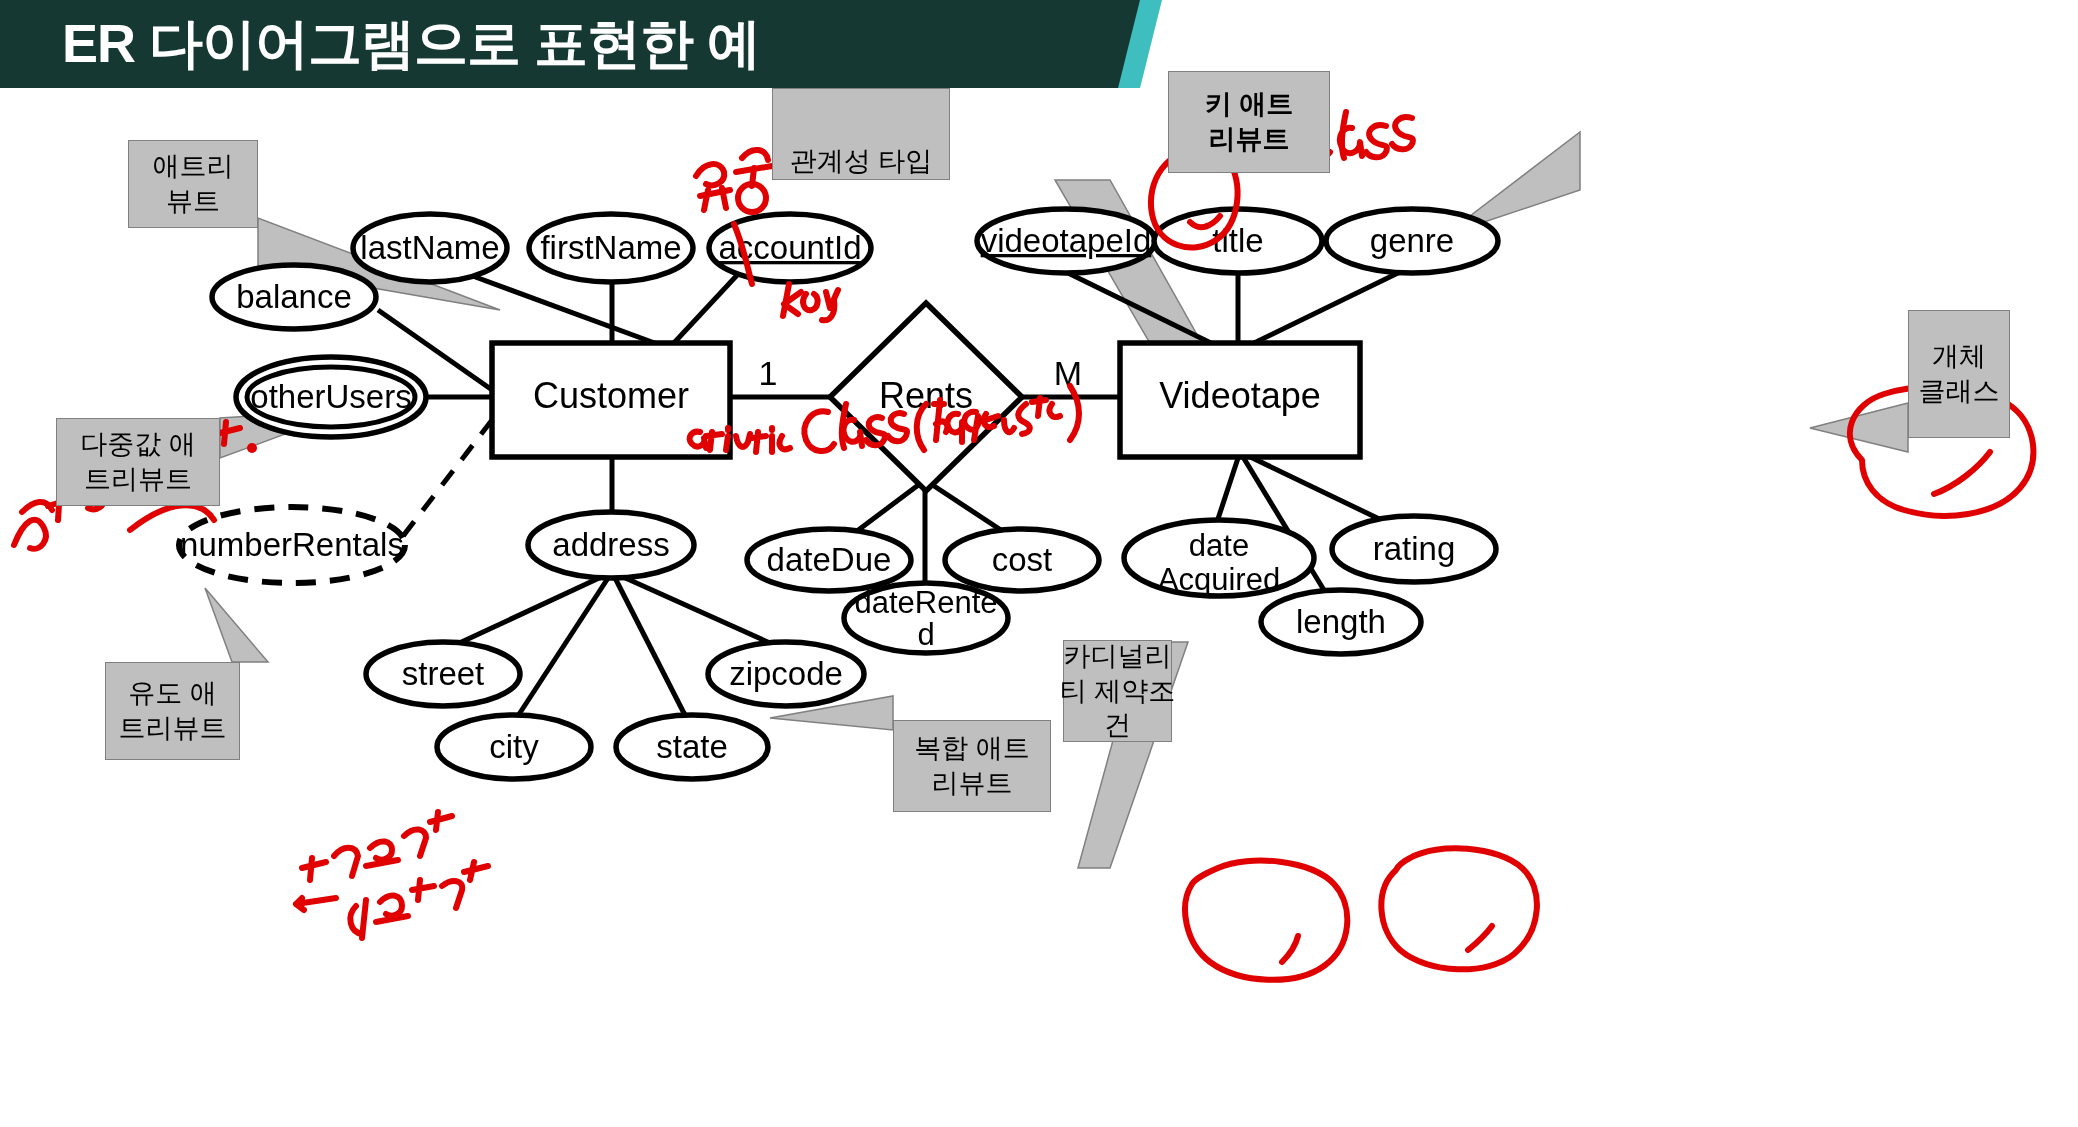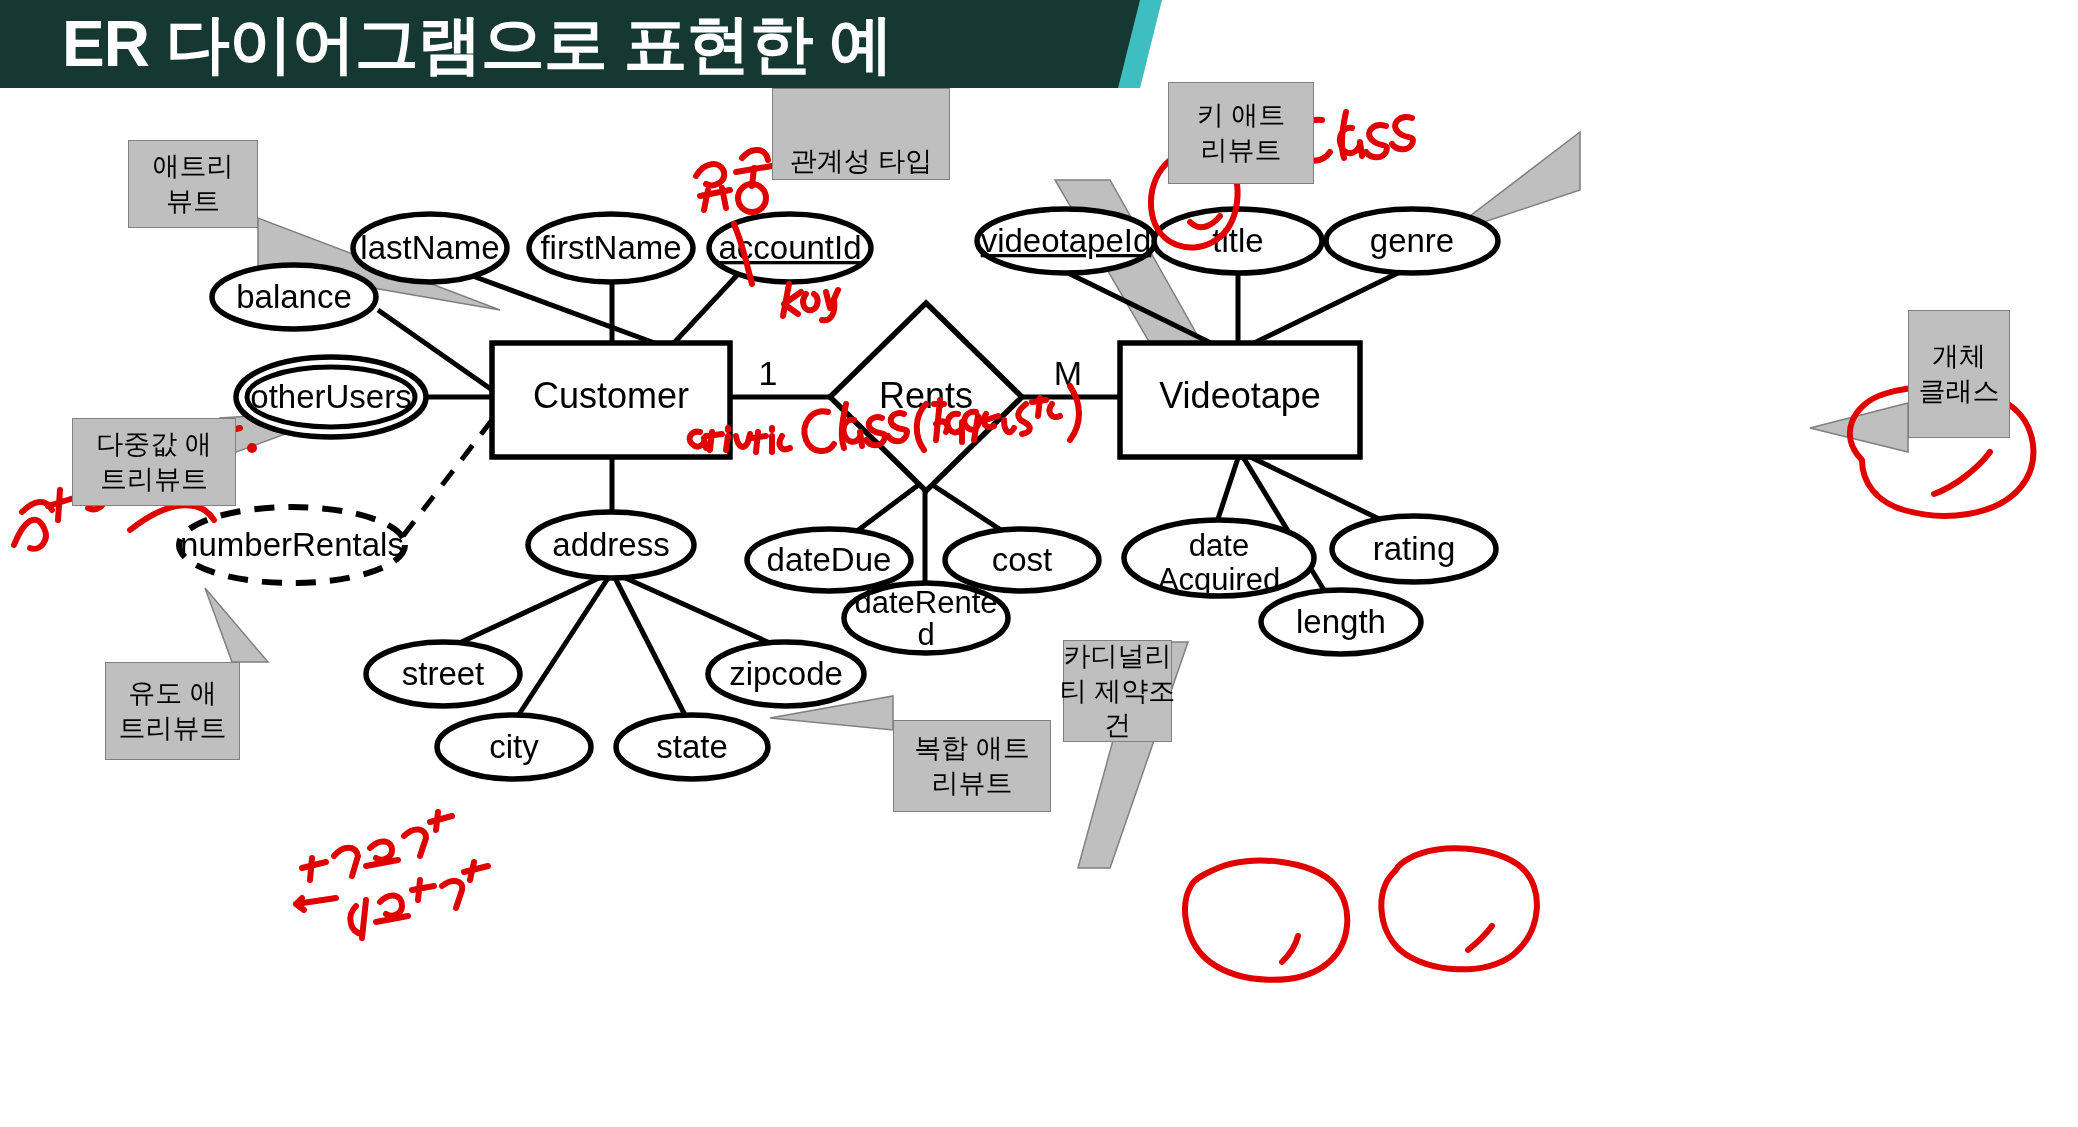--- a/index.html
+++ b/index.html
@@ -7,21 +7,21 @@
        font-family:"Liberation Sans","DejaVu Sans",sans-serif;}
 
   
   #banner{position:absolute;left:0;top:0;width:1185px;height:88px;background:#153833;}
   #banner-stripe{position:absolute;left:1140px;top:0;width:120px;height:88px;
                  background:#3fbec0;transform:skewX(-14deg);transform-origin:top left;}
   #banner-mask{position:absolute;left:1162px;top:0;width:200px;height:88px;
                background:#ffffff;transform:skewX(-14deg);transform-origin:top left;}
   #banner-rule{position:absolute;left:0;top:88px;width:2078px;height:5px;background:#ffffff;}
   #banner-title{position:absolute;left:62px;top:6px;width:1060px;height:76px;
-                display:flex;align-items:center;color:#ffffff;font-size:64px;
+                display:flex;align-items:center;color:#ffffff;font-size:54px;
                 font-weight:bold;letter-spacing:-1px;white-space:nowrap;}
 
   
   #diagram{position:absolute;left:0;top:0;width:2078px;height:1127px;}
 
   
   .callout{position:absolute;background:#bfbfbf;border:1px solid #808080;
            display:flex;flex-direction:column;align-items:center;justify-content:center;
            color:#000;font-size:27px;line-height:1.28;text-align:center;
            box-sizing:border-box;z-index:5;}
@@ -273,31 +273,31 @@
 
 <div class="callout" style="left:128px;top:140px;width:130px;height:88px;text-align:right;">
   <span>애트리</span>
   <span>뷰트</span>
 </div>
 
 <div class="callout" style="left:772px;top:88px;width:178px;height:92px;justify-content:flex-end;">
   <span>관계성 타입</span>
 </div>
 
-<div class="callout" style="left:1168px;top:82px;width:146px;height:102px;">
+<div class="callout" style="left:1168px;top:71px;width:162px;height:102px;font-weight:bold;">
   <span>키 애트</span>
   <span>리뷰트</span>
 </div>
 
 <div class="callout" style="left:1908px;top:310px;width:102px;height:128px;">
   <span>개체</span>
   <span>클래스</span>
 </div>
 
-<div class="callout" style="left:56px;top:418px;width:164px;height:88px;margin-left:16px;">
+<div class="callout" style="left:56px;top:418px;width:164px;height:88px;">
   <span>다중값 애</span>
   <span>트리뷰트</span>
 </div>
 
 <div class="callout" style="left:105px;top:662px;width:135px;height:98px;">
   <span>유도 애</span>
   <span>트리뷰트</span>
 </div>
 
 <div class="callout" style="left:893px;top:695px;width:158px;height:92px;margin-top:25px;">

